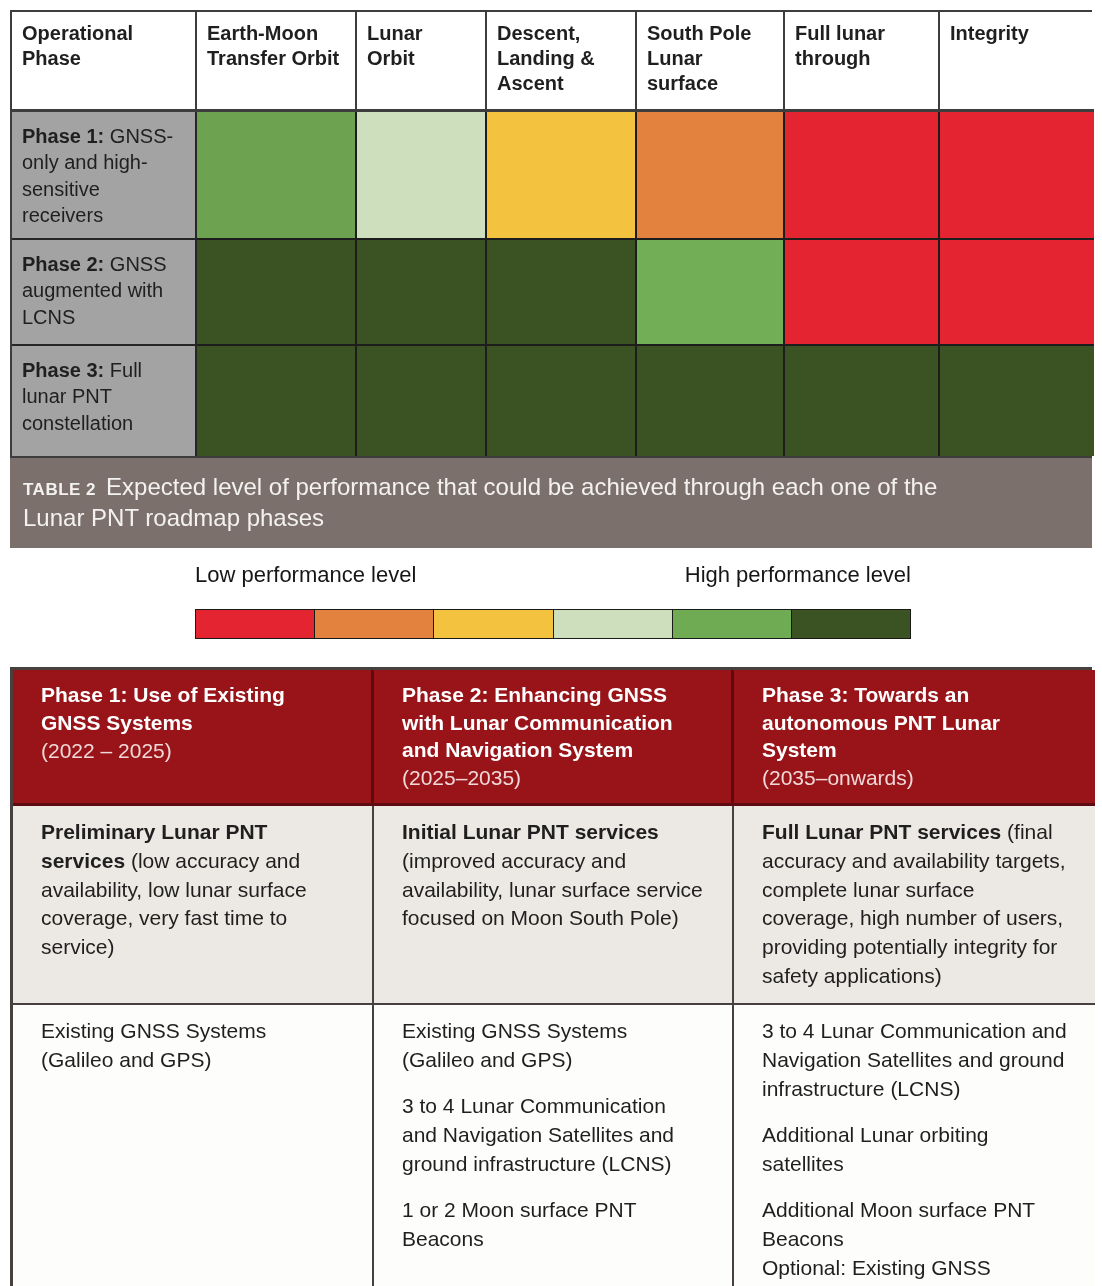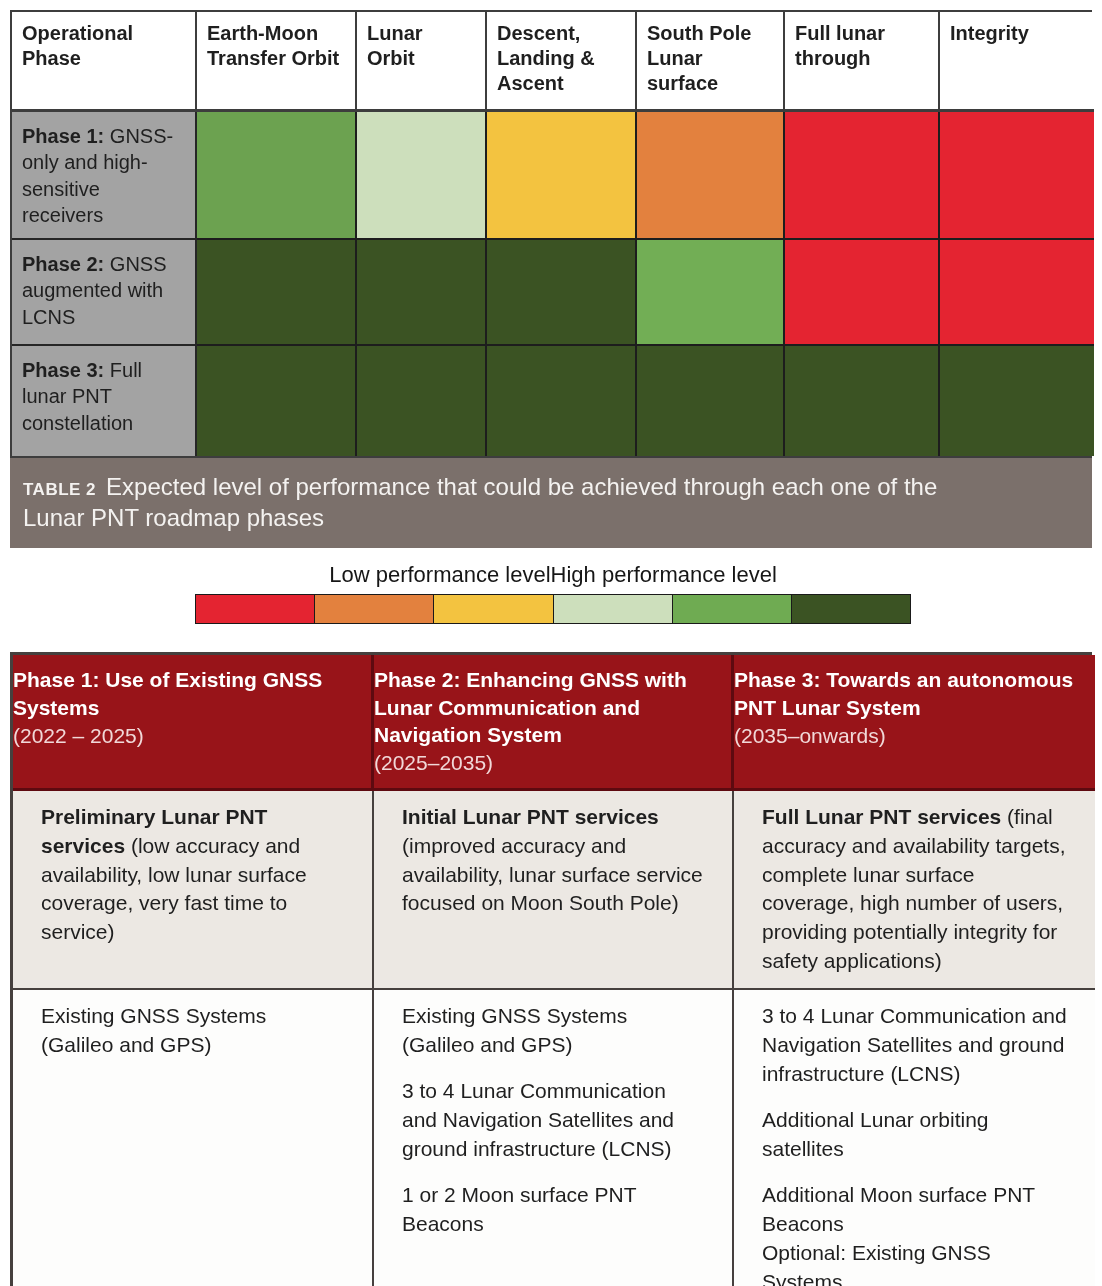--- a/index.html
+++ b/index.html
@@ -54,43 +54,43 @@
     font-weight: bold;
     font-size: 17px;
     letter-spacing: 0.5px;
     margin-right: 10px;
   }
   .cap-text { font-size: 24px; line-height: 1.3; }
 
   
   .legend { margin: 14px 0 0 185px; width: 716px; }
   .legend-labels {
-    display: flex; justify-content: center;
-    font-size: 22px; color: #161616; margin-bottom: 6px;
+    display: flex; justify-content: space-between;
+    font-size: 22px; color: #161616; margin-bottom: 21px;
   }
   .legend-bar { display: flex; height: 30px; border: 1px solid #1a1a1a; }
   .legend-swatch { flex: 1; border-right: 1px solid #1a1a1a; }
   .legend-swatch:last-child { border-right: 0; }
 
   
   .t3 {
     margin-top: 28px;
     width: 1082px;
     display: grid;
     grid-template-columns: 361px 360px 361px;
     grid-template-rows: minmax(127px, auto) minmax(198px, auto) minmax(270px, auto);
     border: 3px solid #46403e;
     background: #ffffff;
   }
   .t3-hcell {
     background: #981419;
     color: #ffffff;
     border-right: 3px solid #5e0a10;
     border-bottom: 3px solid #5e0a10;
-    padding: 11px 0;
+    padding: 11px 28px;
     font-size: 21px; line-height: 1.3;
   }
   .t3-hcell.last-col { border-right: 0; }
   .t3-title { font-weight: bold; }
   .t3-period { color: #f1d8d8; font-weight: normal; margin-top: 1px; }
   .t3-cell {
     border-right: 2px solid #46403e;
     border-bottom: 2px solid #46403e;
     padding: 12px 28px;
     font-size: 21px; line-height: 1.38;

